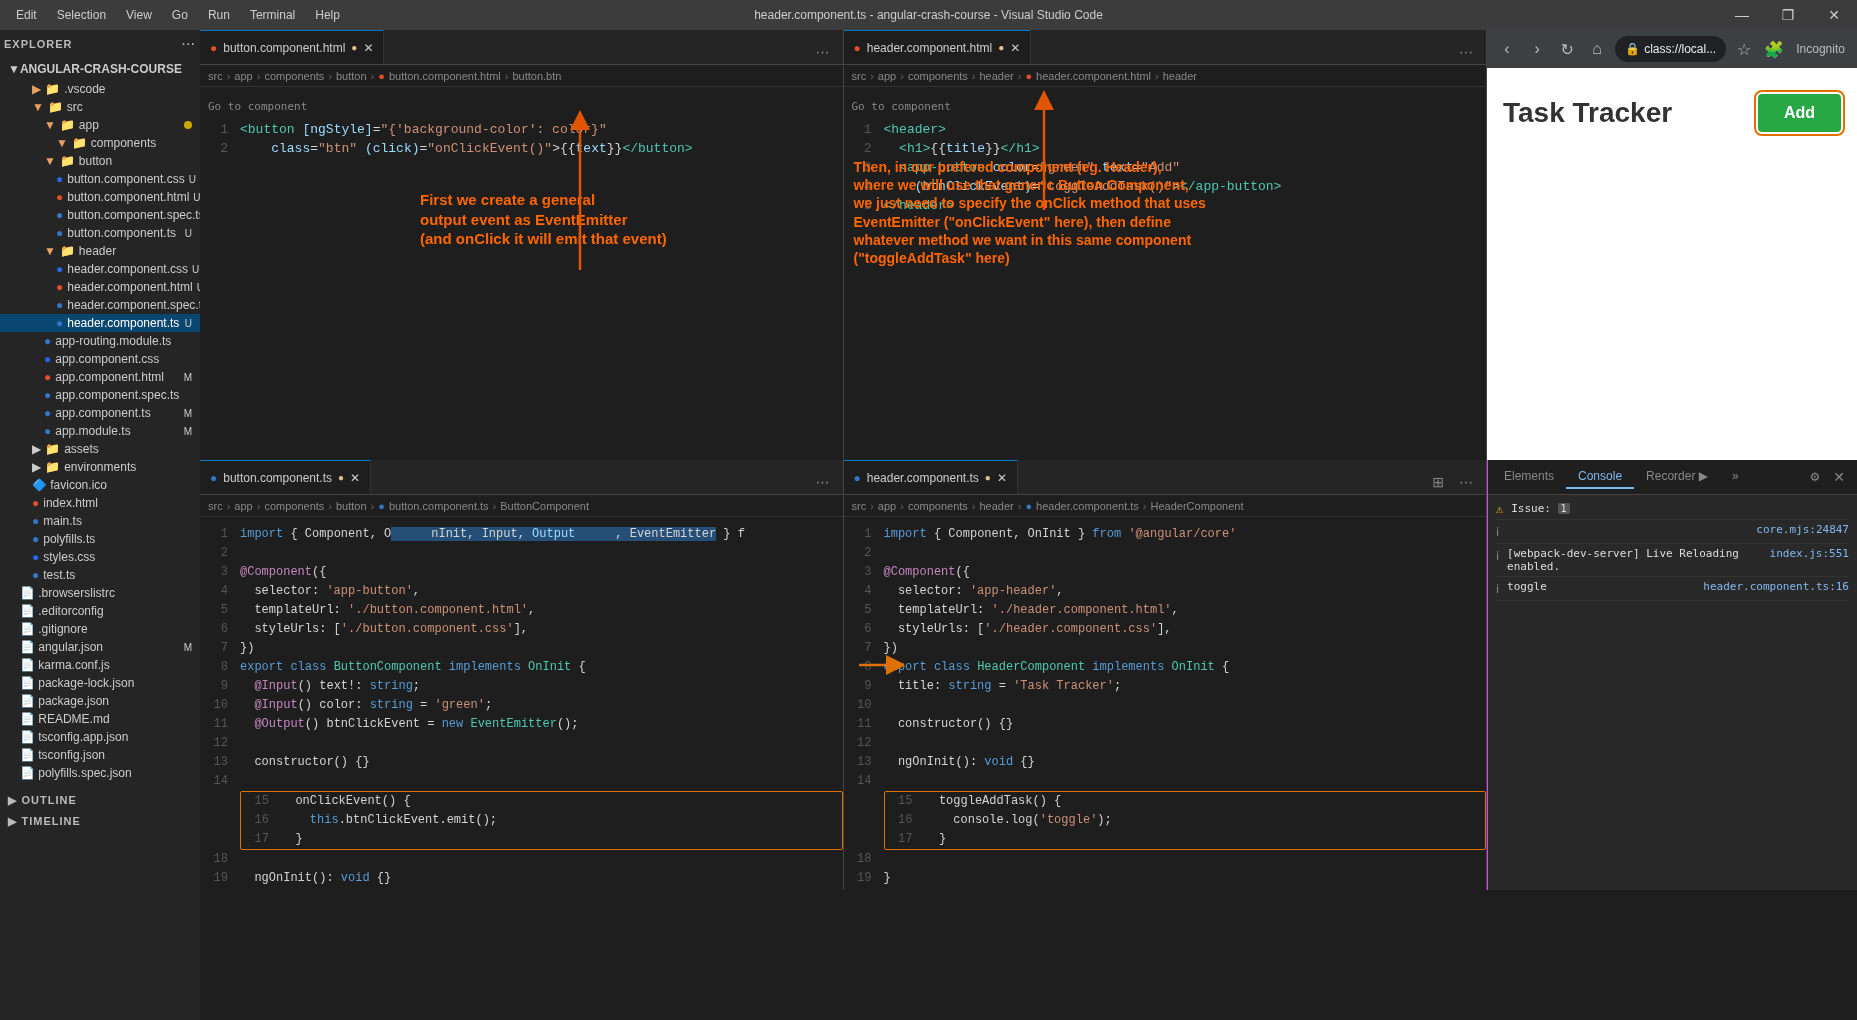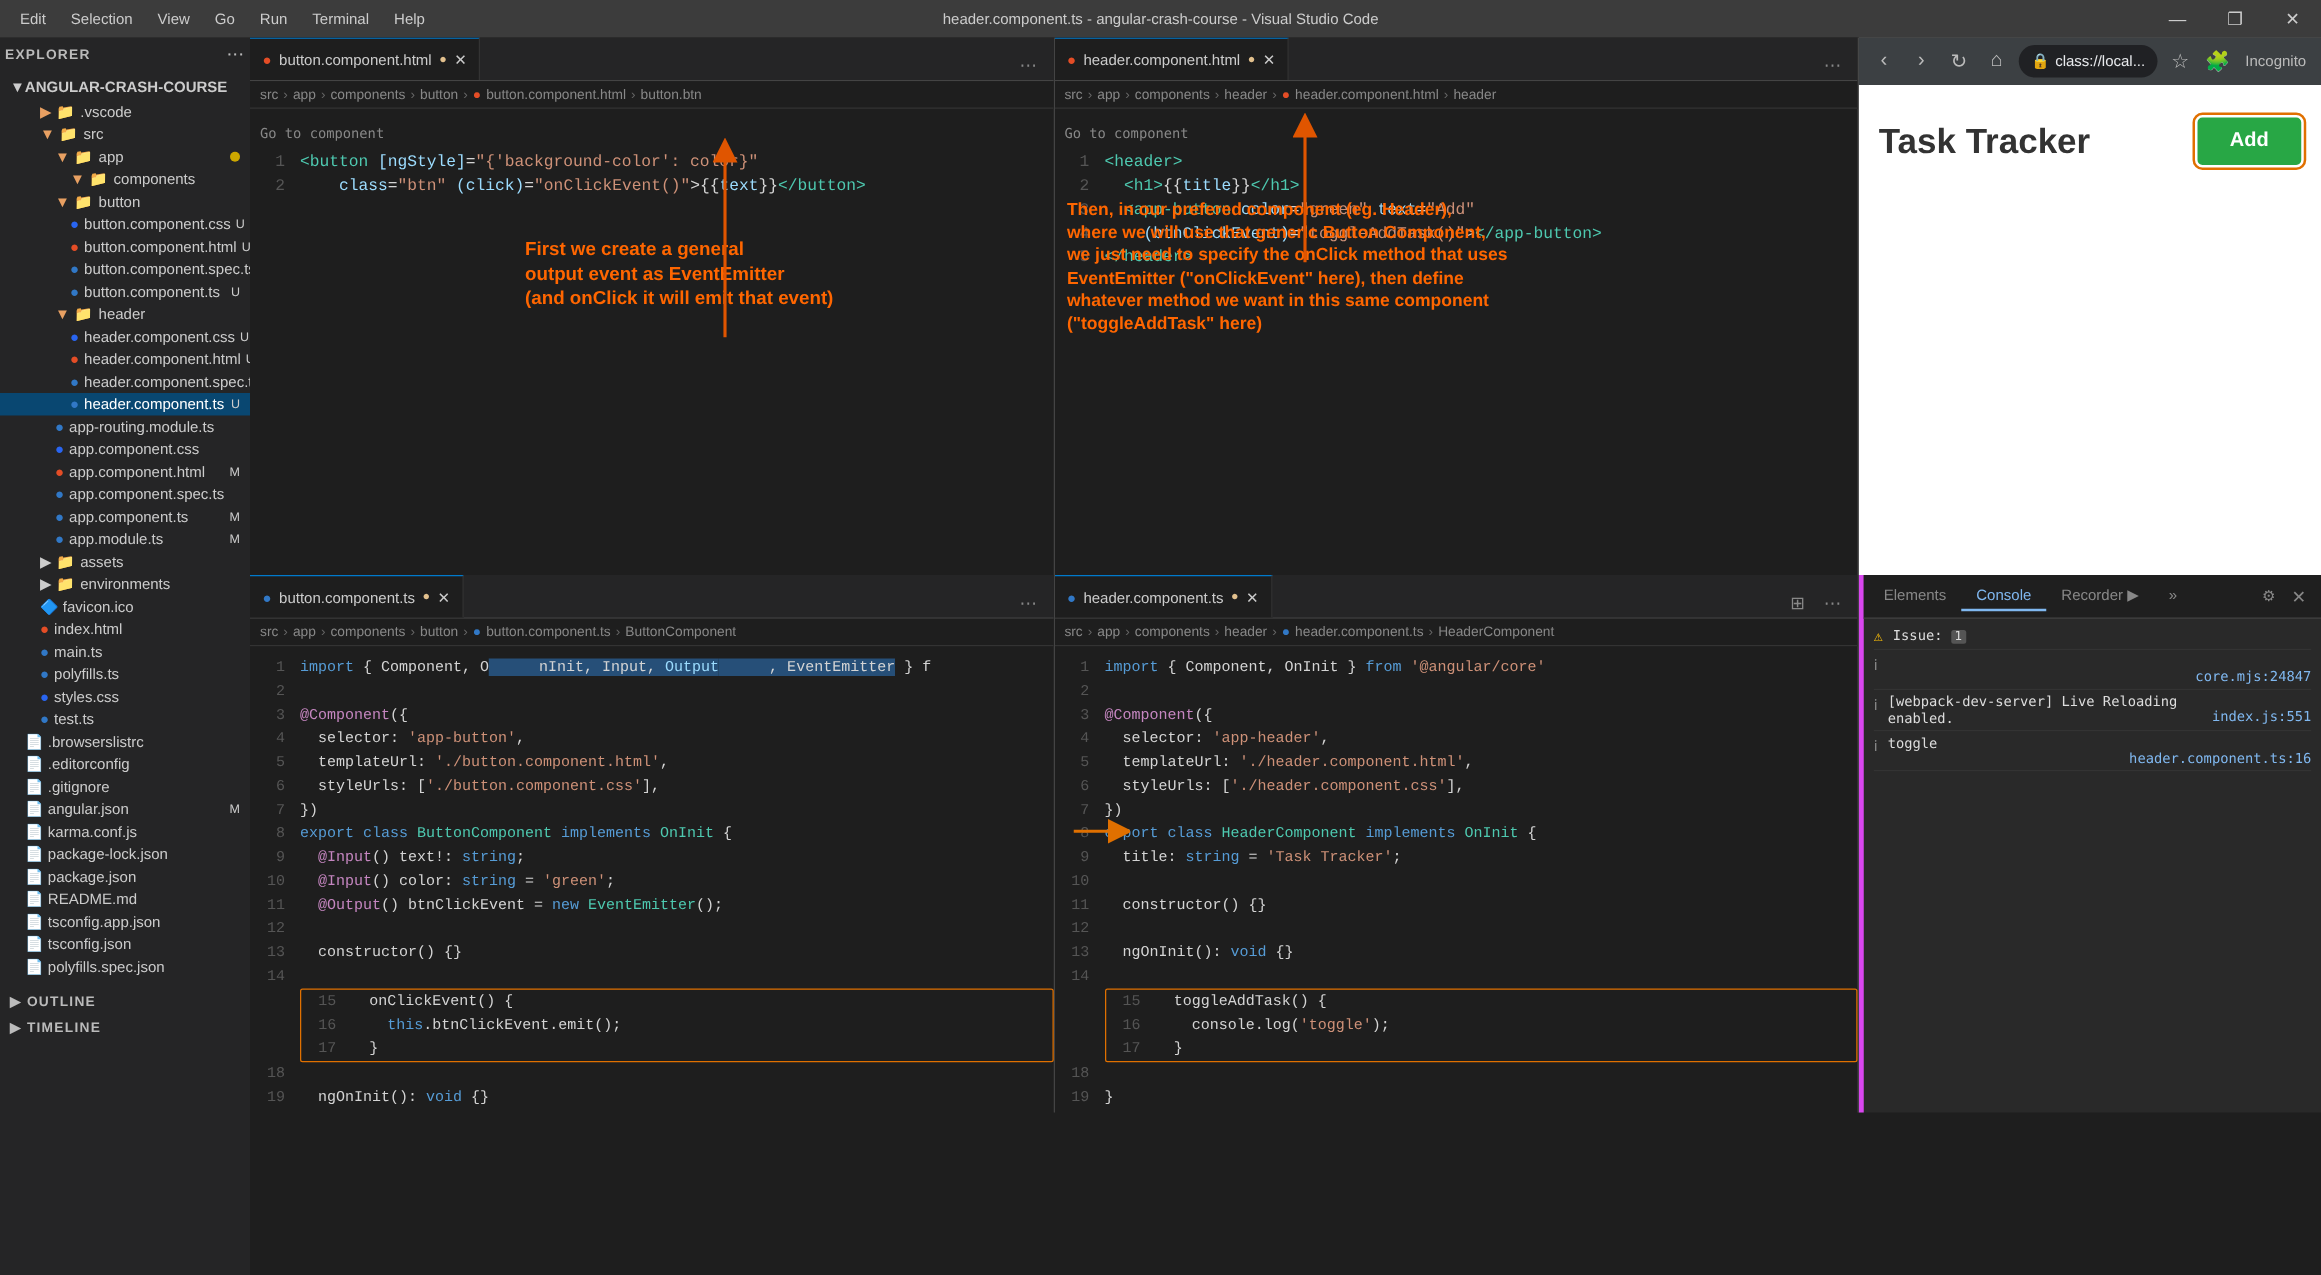--- a/index.html
+++ b/index.html
@@ -253,21 +253,21 @@
       outline-offset: 2px;
     }
 
     
     .devtools-panel {
       width: 370px;
       background: #292929;
       display: flex;
       flex-direction: column;
       flex-shrink: 0;
-      border-left: 4px solid #d946ef;
+      border-left: 1px solid #d946ef;
     }
     .devtools-tabs {
       height: 35px;
       background: #1f1f1f;
       display: flex;
       align-items: center;
       border-bottom: 1px solid #444;
       padding: 0 4px;
     }
     .devtools-tab {
@@ -309,21 +309,21 @@
     }
     .console-line {
       border-bottom: 1px solid #333;
       padding: 3px 0;
       display: flex;
       align-items: flex-start;
       gap: 8px;
     }
     .console-icon { color: #ffc107; font-size: 12px; }
     .console-text { color: #ddd; flex: 1; }
-    .console-link { color: #80b8f0; cursor: pointer; margin-left: auto; margin-top: 12px; }
+    .console-link { color: #80b8f0; cursor: pointer; margin-left: auto; }
 
     
     .panel-wrapper {
       position: relative;
       flex: 1;
       overflow: hidden;
       display: flex;
       flex-direction: column;
     }
 

